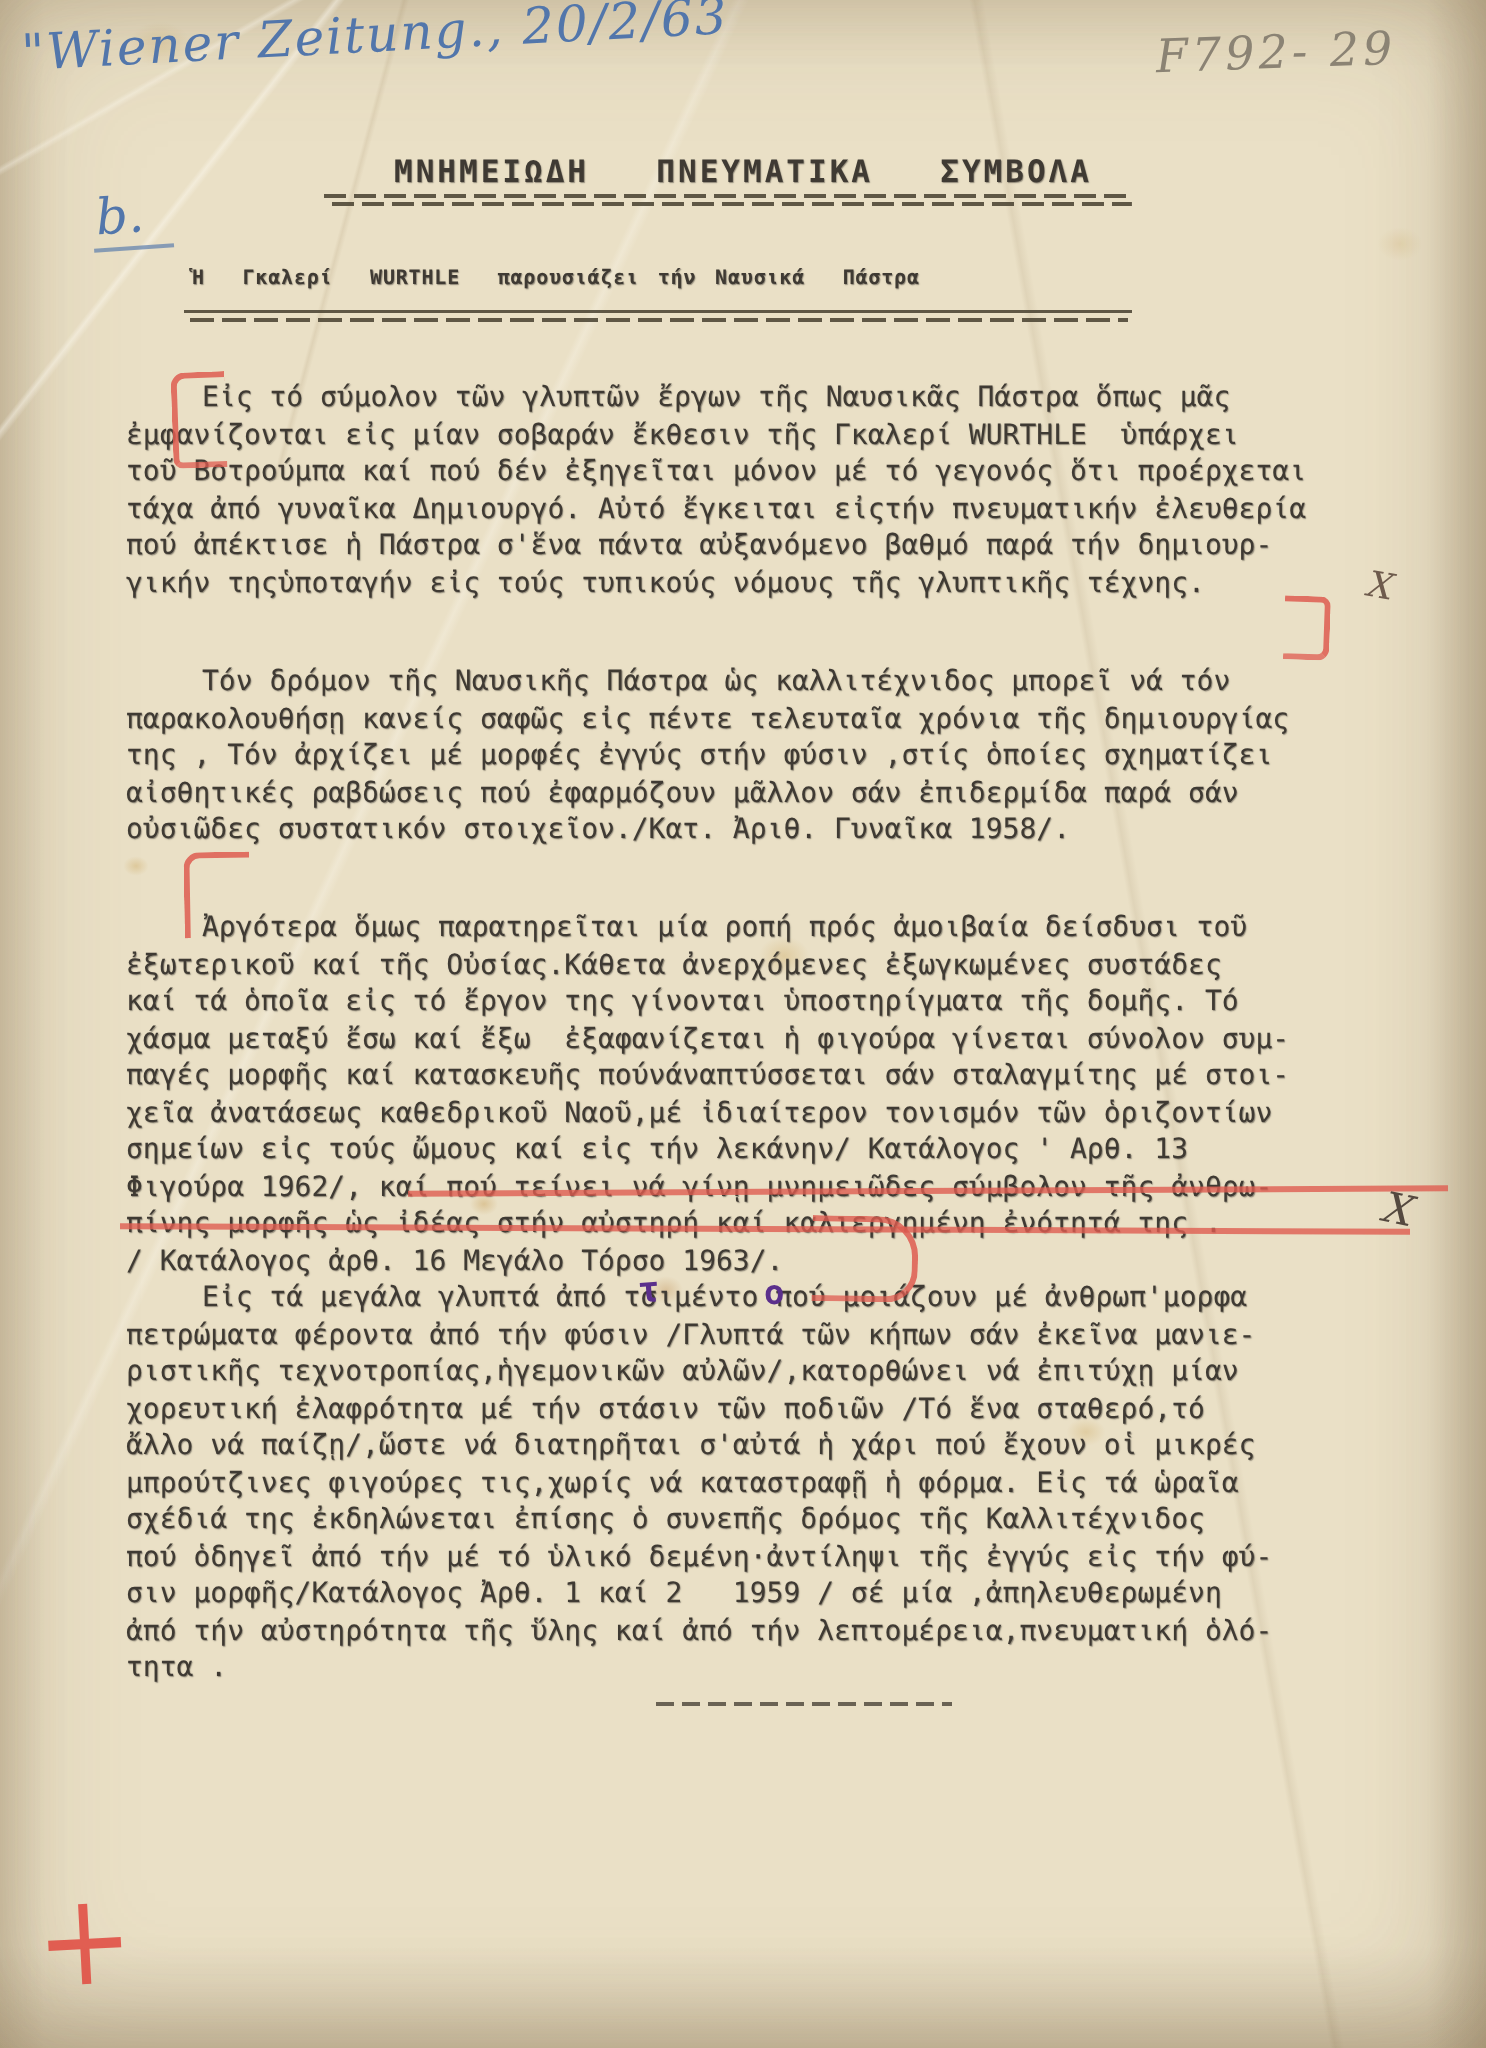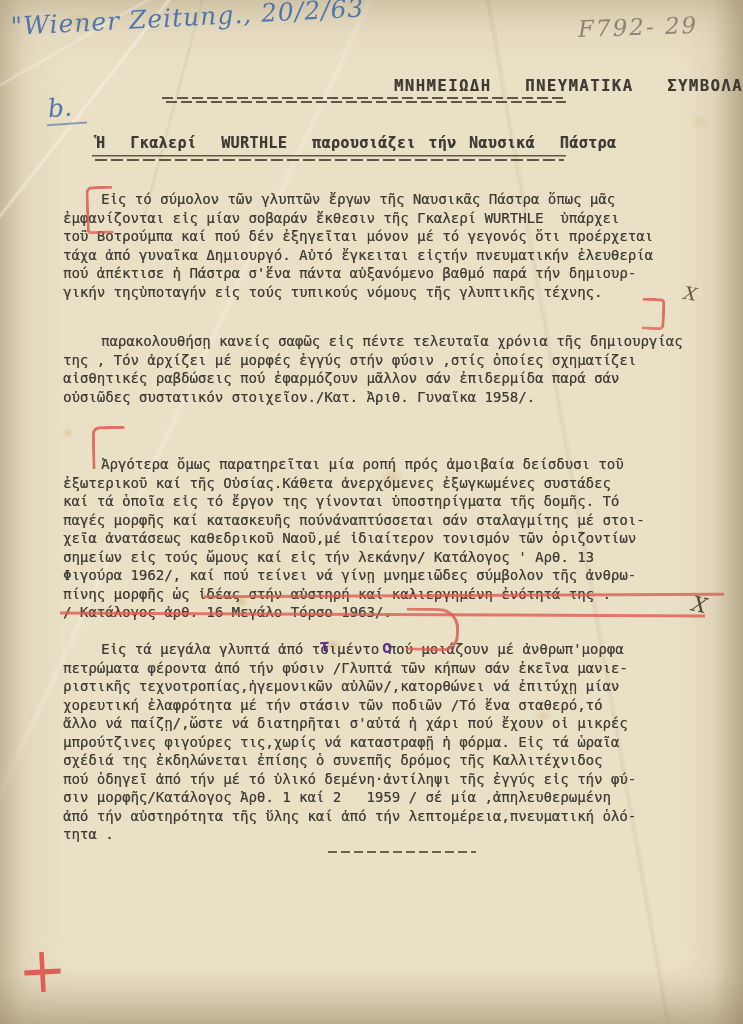--- a/index.html
+++ b/index.html
@@ -45,48 +45,50 @@
 <body>
 
 <div class="page">
 
   <div class="mark hand-blue" style="left:10px;top:12px;font-size:25px;letter-spacing:1px;transform:rotate(-3deg);transform-origin:left top;">"Wiener Zeitung., 20/2/63</div>
 
   <div class="mark hand-pencil" style="left:578px;top:14px;font-size:23px;letter-spacing:2px;transform:rotate(-2deg);">F792- 29</div>
 
   <div class="mark hand-blue" style="left:46px;top:93px;font-size:25px;border-bottom:2px solid rgba(82,118,171,.65);padding:0 14px 1px 2px;transform:rotate(-4deg);">b.</div>
 
-  <div class="mark typed" style="left:0;top:77px;width:743px;text-align:right;font-weight:bold;font-size:15.5px;letter-spacing:1.5px;word-spacing:6px;">ΜΝΗΜΕΙΩΔΗ  ΠΝΕΥΜΑΤΙΚΑ  ΣΥΜΒΟΛΑ</div>
+  <div class="mark typed" style="left:0;top:77px;width:743px;text-align:center;font-weight:bold;font-size:15.5px;letter-spacing:1.5px;word-spacing:6px;">ΜΝΗΜΕΙΩΔΗ  ΠΝΕΥΜΑΤΙΚΑ  ΣΥΜΒΟΛΑ</div>
   <div class="mark dashes" style="left:162px;top:97px;width:404px;height:7px;
        background-image:repeating-linear-gradient(90deg,#47402f 0 11px,rgba(0,0,0,0) 11px 15px),repeating-linear-gradient(90deg,#47402f 0 11px,rgba(0,0,0,0) 11px 15px);
        background-size:100% 2px,99% 2px;background-position:0 0,4px 4px;opacity:.85;"></div>
 
-  <div class="mark typed" style="left:96px;top:134px;font-weight:bold;font-size:15px;letter-spacing:.4px;word-spacing:3px;">Ἡ  Γκαλερί  WURTHLE  παρουσιάζει τήν Ναυσικά  Πάστρα</div>
+  <div class="mark typed" style="left:96px;top:134px;font-weight:bold;font-size:10px;letter-spacing:.4px;word-spacing:3px;">Ἡ  Γκαλερί  WURTHLE  παρουσιάζει τήν Ναυσικά  Πάστρα</div>
   <div class="mark dashes" style="left:92px;top:155px;width:474px;height:6px;
        background-image:linear-gradient(#47402f,#47402f),repeating-linear-gradient(90deg,#47402f 0 12px,rgba(0,0,0,0) 12px 16px);
        background-size:100% 1.5px,99% 2px;background-position:0 0,3px 3.5px;opacity:.85;"></div>
 
   <div class="para" style="top:190px;">
       <div class="tline">Εἰς τό σύμολον τῶν γλυπτῶν ἔργων τῆς Ναυσικᾶς Πάστρα ὅπως μᾶς</div>
       <div class="tline">ἐμφανίζονται εἰς μίαν σοβαράν ἔκθεσιν τῆς Γκαλερί WURTHLE  ὑπάρχει</div>
       <div class="tline">τοῦ Βοτρούμπα καί πού δέν ἐξηγεῖται μόνον μέ τό γεγονός ὅτι προέρχεται</div>
       <div class="tline">τάχα ἀπό γυναῖκα Δημιουργό. Αὐτό ἔγκειται εἰςτήν πνευματικήν ἐλευθερία</div>
       <div class="tline">πού ἀπέκτισε ἡ Πάστρα σ'ἕνα πάντα αὐξανόμενο βαθμό παρά τήν δημιουρ-</div>
       <div class="tline">γικήν τηςὑποταγήν εἰς τούς τυπικούς νόμους τῆς γλυπτικῆς τέχνης.</div>
     </div>
   <div class="para" style="top:332px;">
+      <div class="tline">Τόν δρόμον τῆς Ναυσικῆς Πάστρα ὡς καλλιτέχνιδος μπορεῖ νά τόν</div>
       <div class="tline">παρακολουθήσῃ κανείς σαφῶς εἰς πέντε τελευταῖα χρόνια τῆς δημιουργίας</div>
       <div class="tline">της , Τόν ἀρχίζει μέ μορφές ἐγγύς στήν φύσιν ,στίς ὁποίες σχηματίζει</div>
       <div class="tline">αἰσθητικές ραβδώσεις πού ἐφαρμόζουν μᾶλλον σάν ἐπιδερμίδα παρά σάν</div>
       <div class="tline">οὐσιῶδες συστατικόν στοιχεῖον./Κατ. Ἀριθ. Γυναῖκα 1958/.</div>
     </div>
   <div class="para" style="top:455px;">
       <div class="tline">Ἀργότερα ὅμως παρατηρεῖται μία ροπή πρός ἀμοιβαία δείσδυσι τοῦ</div>
       <div class="tline">ἐξωτερικοῦ καί τῆς Οὐσίας.Κάθετα ἀνερχόμενες ἐξωγκωμένες συστάδες</div>
       <div class="tline">καί τά ὁποῖα εἰς τό ἔργον της γίνονται ὑποστηρίγματα τῆς δομῆς. Τό</div>
+      <div class="tline">χάσμα μεταξύ ἔσω καί ἔξω  ἐξαφανίζεται ἡ φιγούρα γίνεται σύνολον συμ-</div>
       <div class="tline">παγές μορφῆς καί κατασκευῆς πούνάναπτύσσεται σάν σταλαγμίτης μέ στοι-</div>
       <div class="tline">χεῖα ἀνατάσεως καθεδρικοῦ Ναοῦ,μέ ἰδιαίτερον τονισμόν τῶν ὁριζοντίων</div>
       <div class="tline">σημείων εἰς τούς ὤμους καί εἰς τήν λεκάνην/ Κατάλογος ' Αρθ. 13</div>
       <div class="tline">Φιγούρα 1962/, καί πού τείνει νά γίνῃ μνημειῶδες σύμβολον τῆς ἀνθρω-</div>
       <div class="tline">πίνης μορφῆς ὡς ἰδέας στήν αὐστηρή καί καλιεργημένη ἐνότητά της .</div>
       <div class="tline">/ Κατάλογος ἀρθ. 16 Μεγάλο Τόρσο 1963/.</div>
     </div>
   <div class="para" style="top:640px;">
       <div class="tline">Εἰς τά μεγάλα γλυπτά ἀπό τσιμέντο πού μοιάζουν μέ ἀνθρωπ'μορφα</div>
       <div class="tline">πετρώματα φέροντα ἀπό τήν φύσιν /Γλυπτά τῶν κήπων σάν ἐκεῖνα μανιε-</div>

